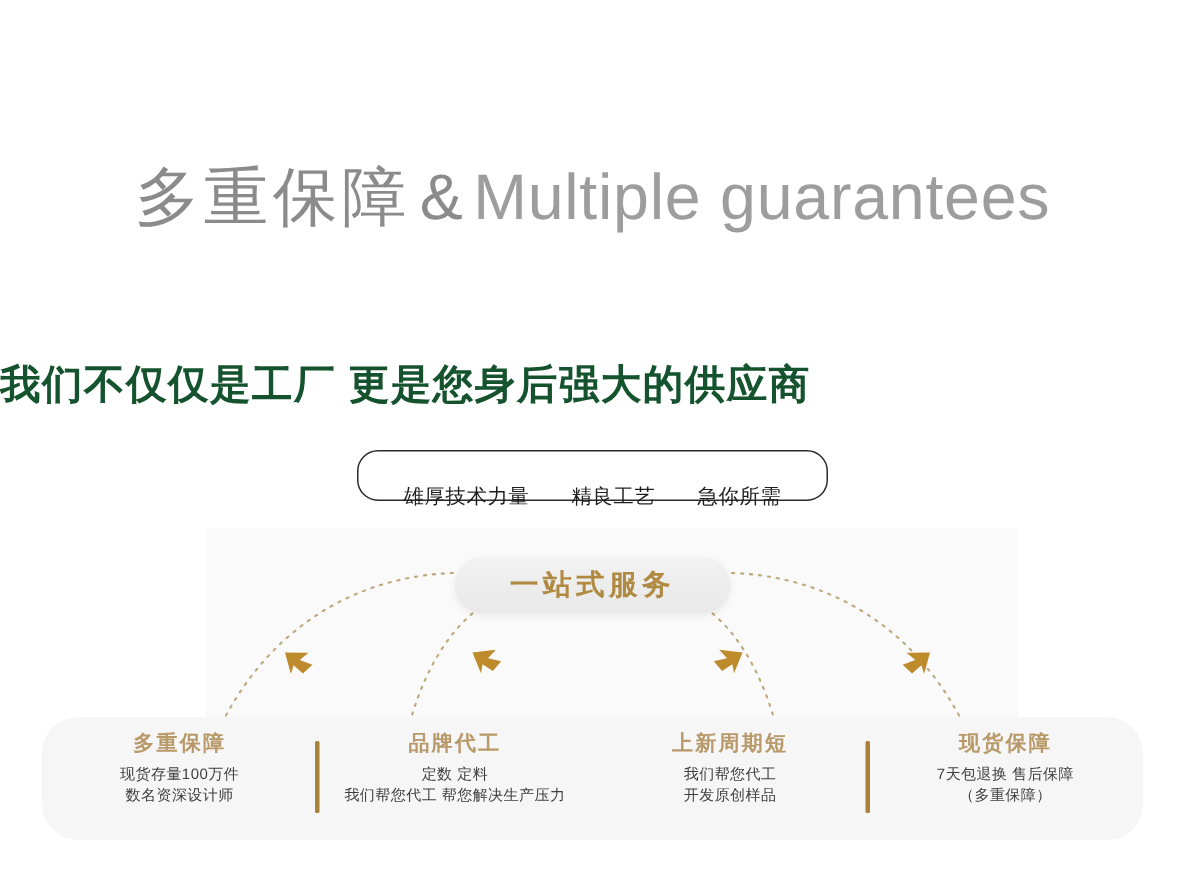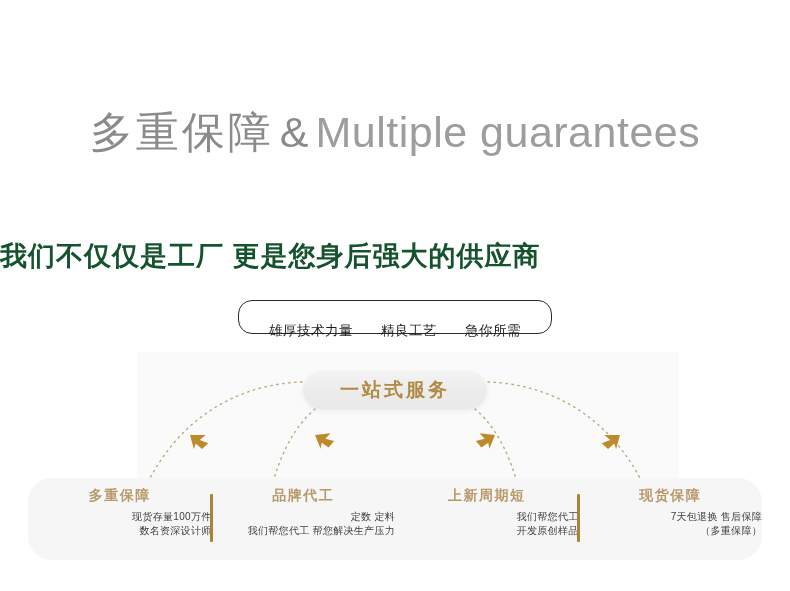--- a/index.html
+++ b/index.html
@@ -155,21 +155,20 @@
   .card-title {
     color: #b8996a;
     font-size: 14px;
     font-weight: 600;
     letter-spacing: 1.5px;
     line-height: 20px;
     white-space: nowrap;
   }
   .card-lines {
     margin-top: 5px;
-    text-align: right;
   }
   .card-line {
     color: #3e3e3e;
     font-size: 10px;
     line-height: 14px;
     letter-spacing: 0.3px;
     white-space: nowrap;
   }
   .divider {
     position: absolute;

